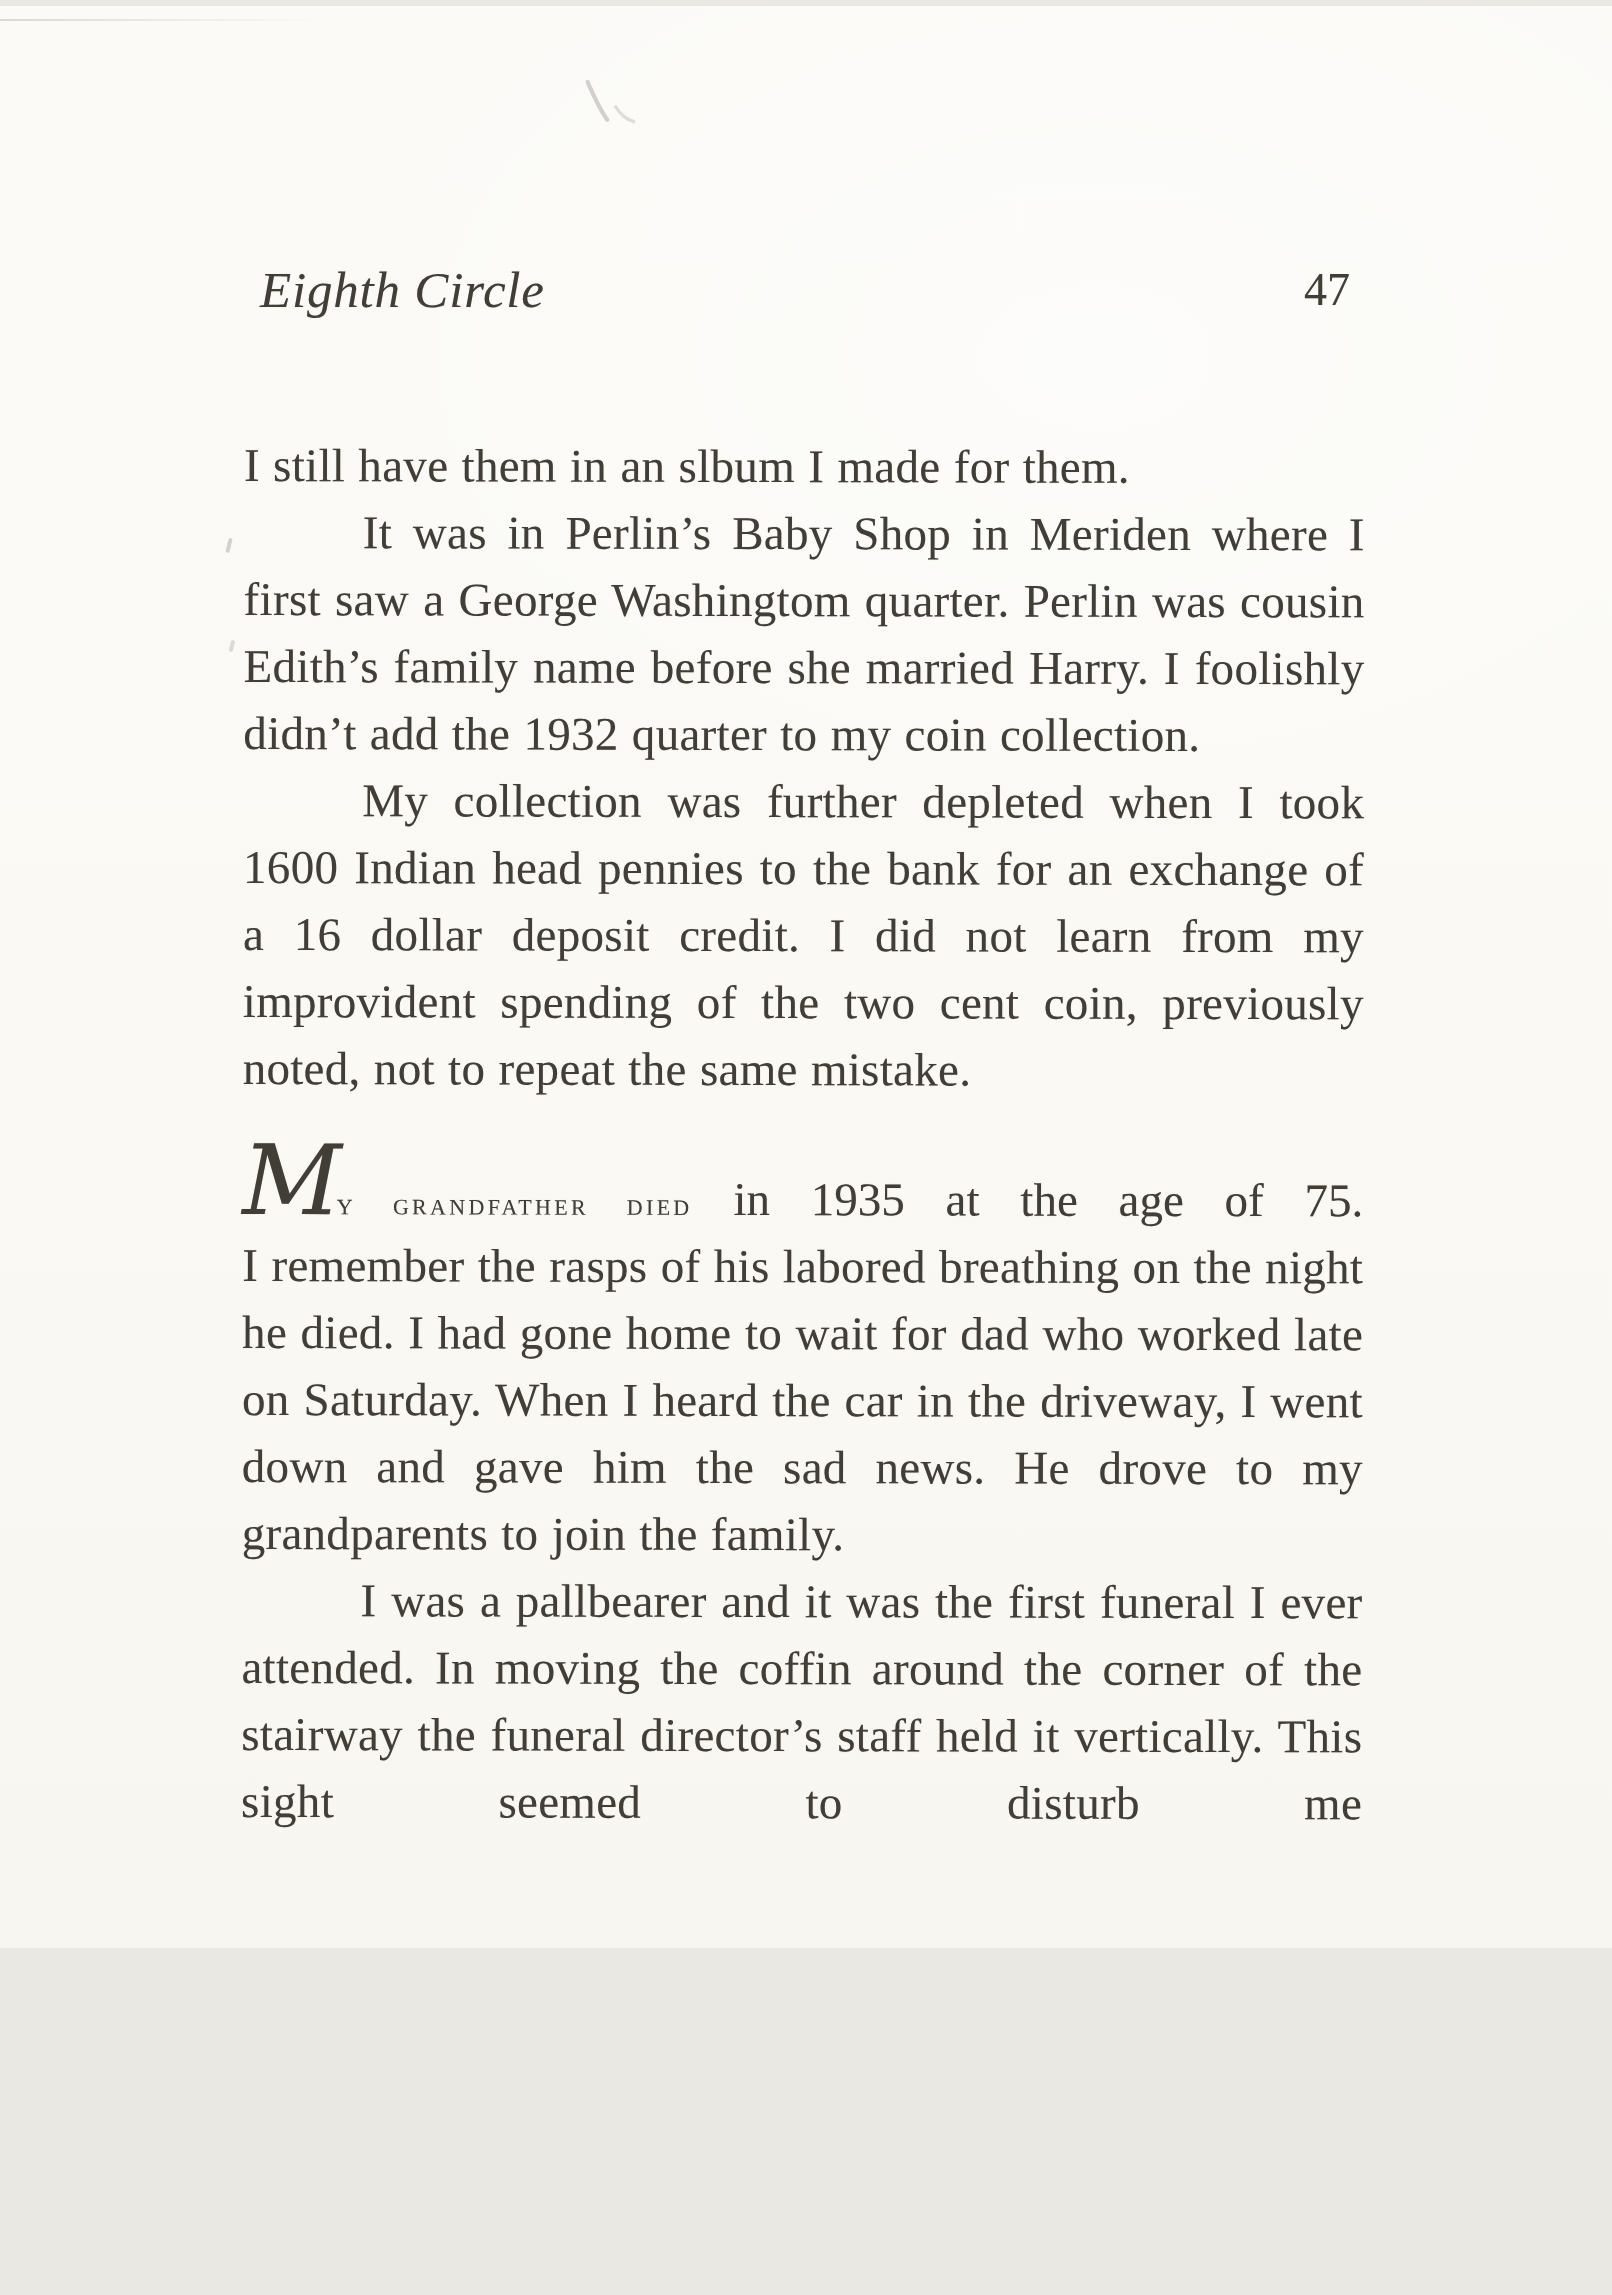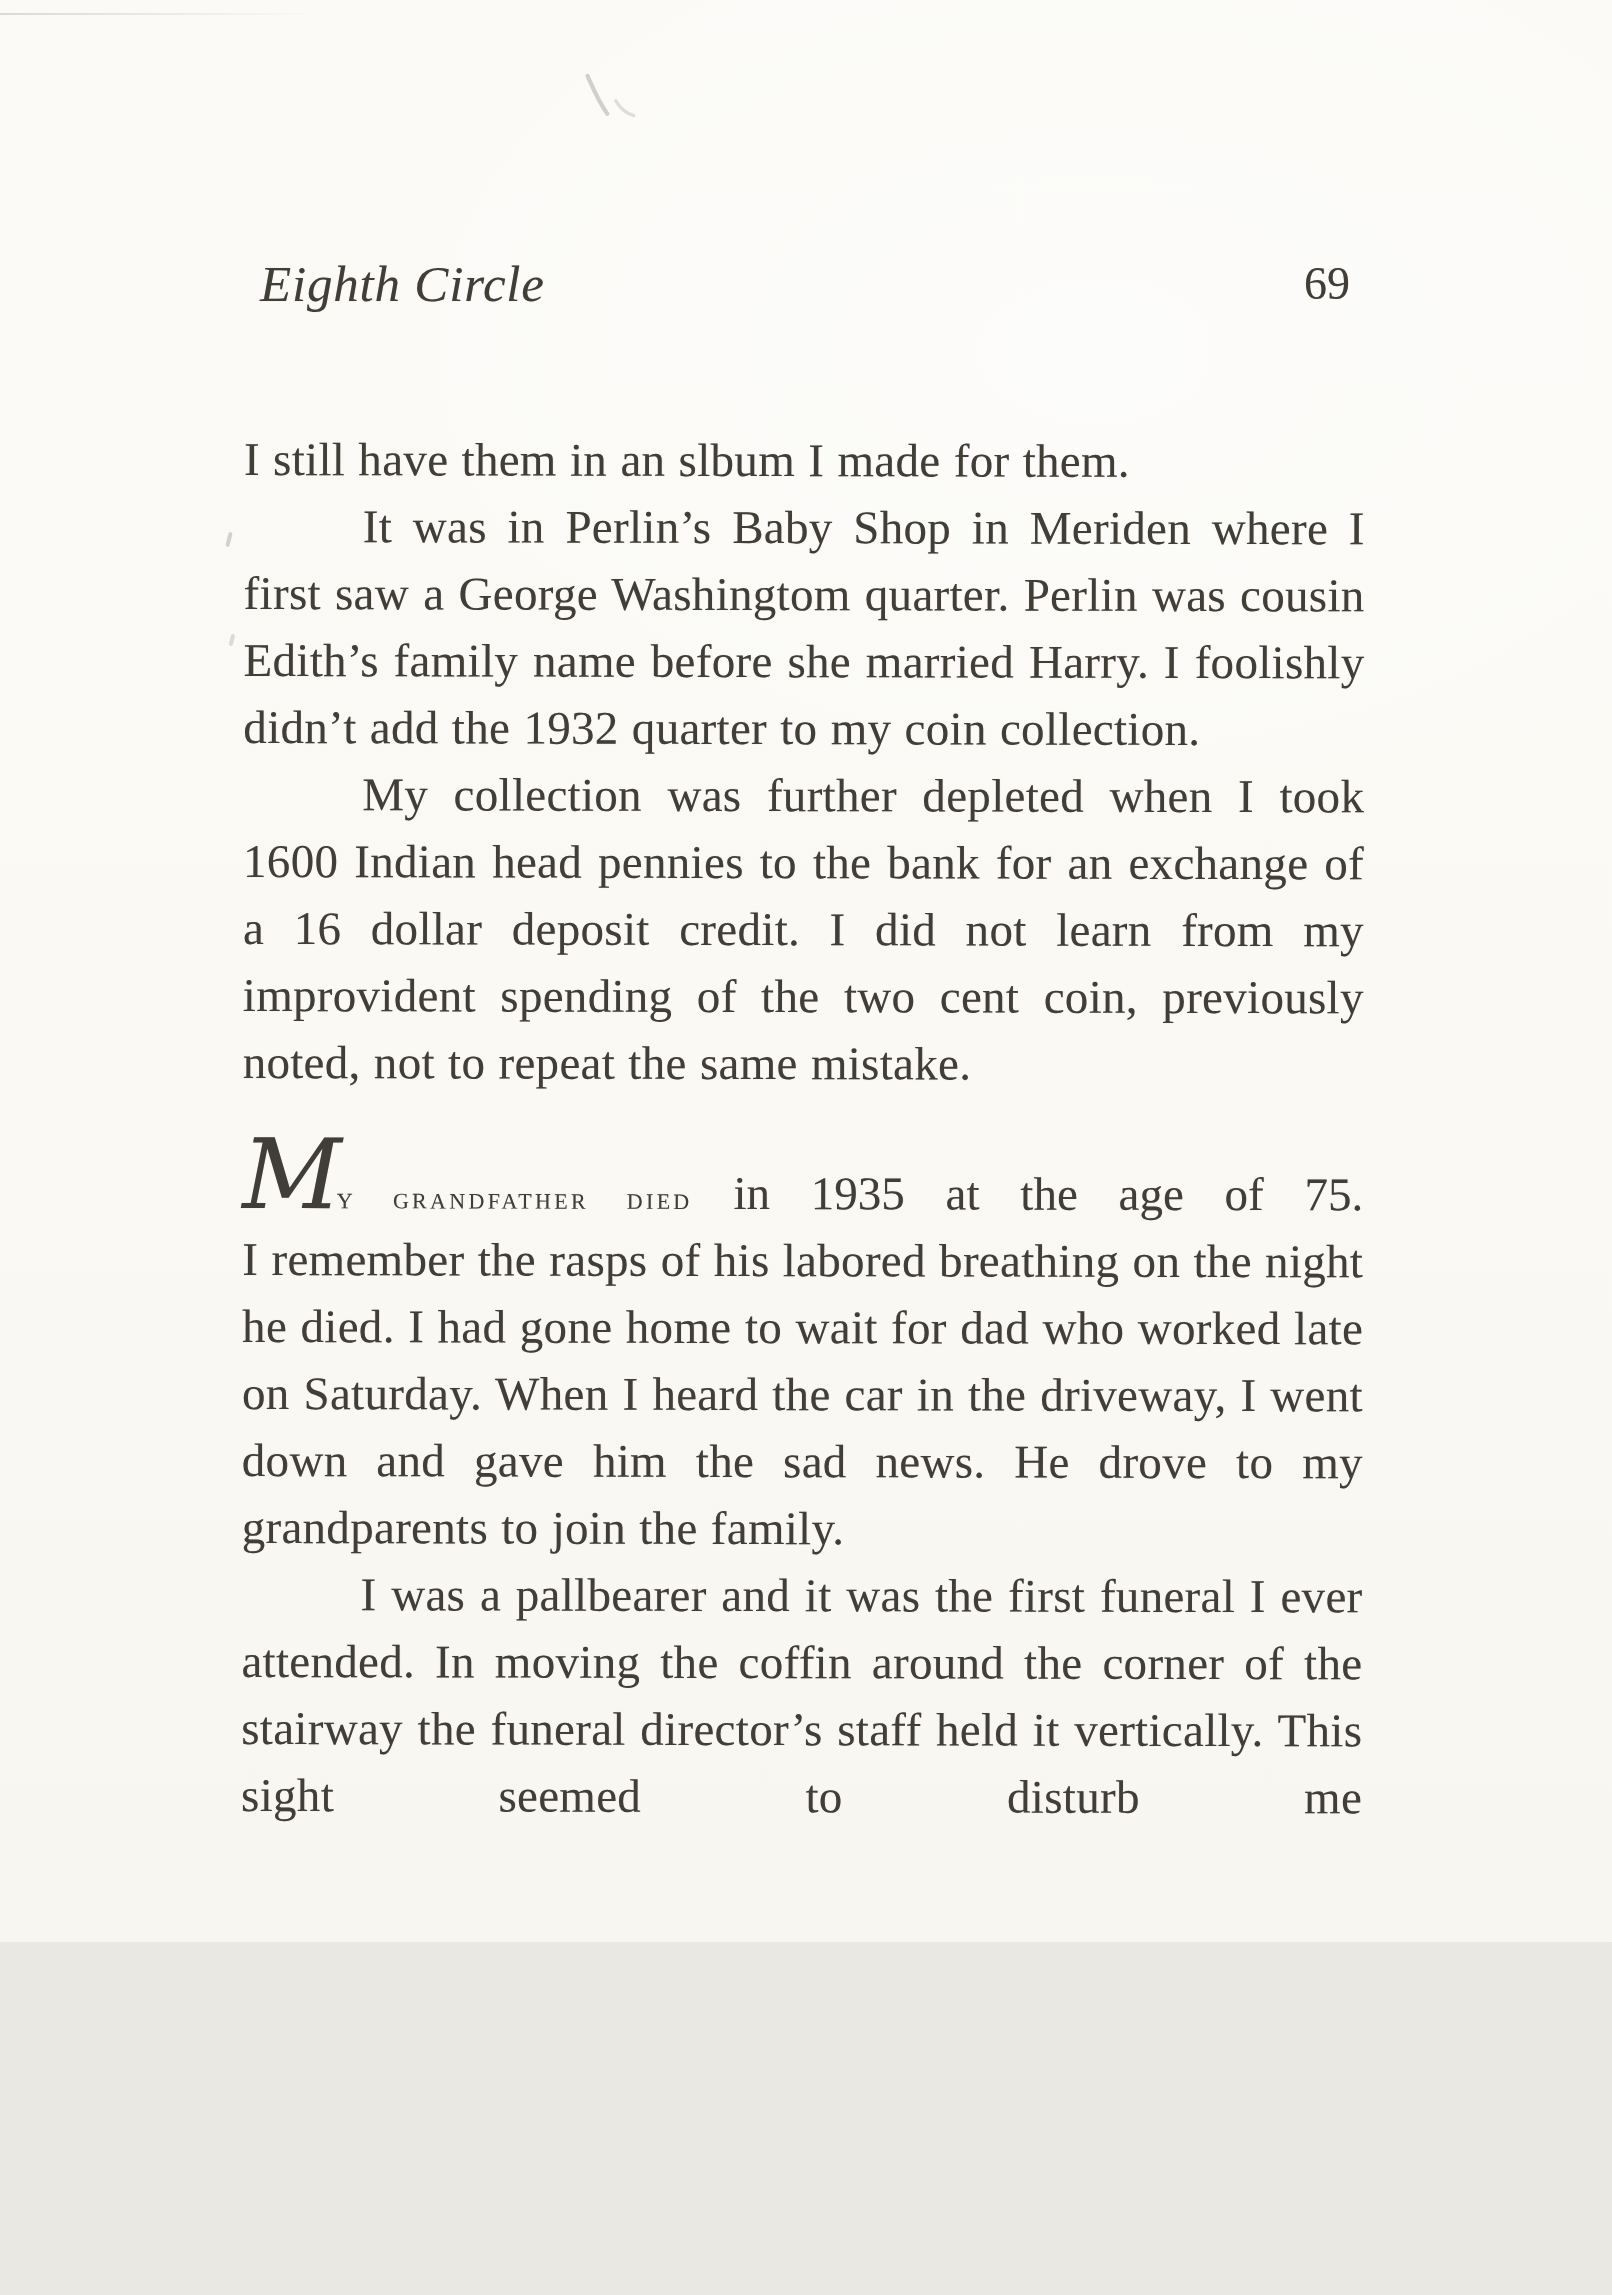--- a/index.html
+++ b/index.html
@@ -7,20 +7,21 @@
   .page {
     position: relative;
     width: 1612px;
     height: 1942px;
     overflow: hidden;
     background:
       radial-gradient(1152px 741px at 68% 18%, rgba(255,255,255,0.55), rgba(255,255,255,0) 70%),
       linear-gradient(180deg, #fbfaf7 0%, #faf9f4 55%, #f8f6f0 100%);
     color: #413d37;
     font-family: "Liberation Serif", "DejaVu Serif", serif;
+    margin-top: 6px;
   }
 
   
   .edge-line {
     position: absolute; left: 0; top: 13px; width: 321px; height: 1.6px;
     background: linear-gradient(90deg, rgba(158,156,148,0.35), rgba(158,156,148,0));
   }
   .smudge-top { position: absolute; left: 576px; top: 71px; }
   .margin-tick {
     position: absolute; width: 4.1px; height: 15px; border-radius: 2.5px;
@@ -79,21 +80,21 @@
 
   <svg class="smudge-top" width="66" height="66" viewBox="0 0 80 80">
     <path d="M14,6 C22,24 28,38 38,52" stroke="#a8a69f" stroke-width="5" fill="none" stroke-linecap="round" opacity="0.5"></path>
     <path d="M48,36 C54,46 62,52 70,54" stroke="#b3b1aa" stroke-width="4" fill="none" stroke-linecap="round" opacity="0.4"></path>
   </svg>
 
   <div class="margin-tick tick-1"></div>
   <div class="margin-tick tick-2"></div>
 
   <span class="running-title">Eighth Circle</span>
-  <span class="page-number">69</span>
+  <span class="page-number">47</span>
 
   <main class="text-column">
 
     <p class="para">I still have them in an slbum I made for them.</p>
 
     <p class="para indent">It was in Perlin’s Baby Shop in Meriden where I first saw a George Washingtom quarter. Perlin was cousin Edith’s family name before she married Harry. I foolishly didn’t add the 1932 quarter to my coin collection.</p>
 
     <p class="para indent">My collection was further depleted when I took 1600 Indian head pennies to the bank for an exchange of a 16 dollar deposit credit. I did not learn from my improvident spending of the two cent coin, previously noted, not to repeat the same mistake.</p>
 
     <div class="section-opening"><span class="dropcap">M</span><span class="smallcaps">Y GRANDFATHER DIED</span> <span class="opening-rest">in 1935 at the age of 75.</span></div>

